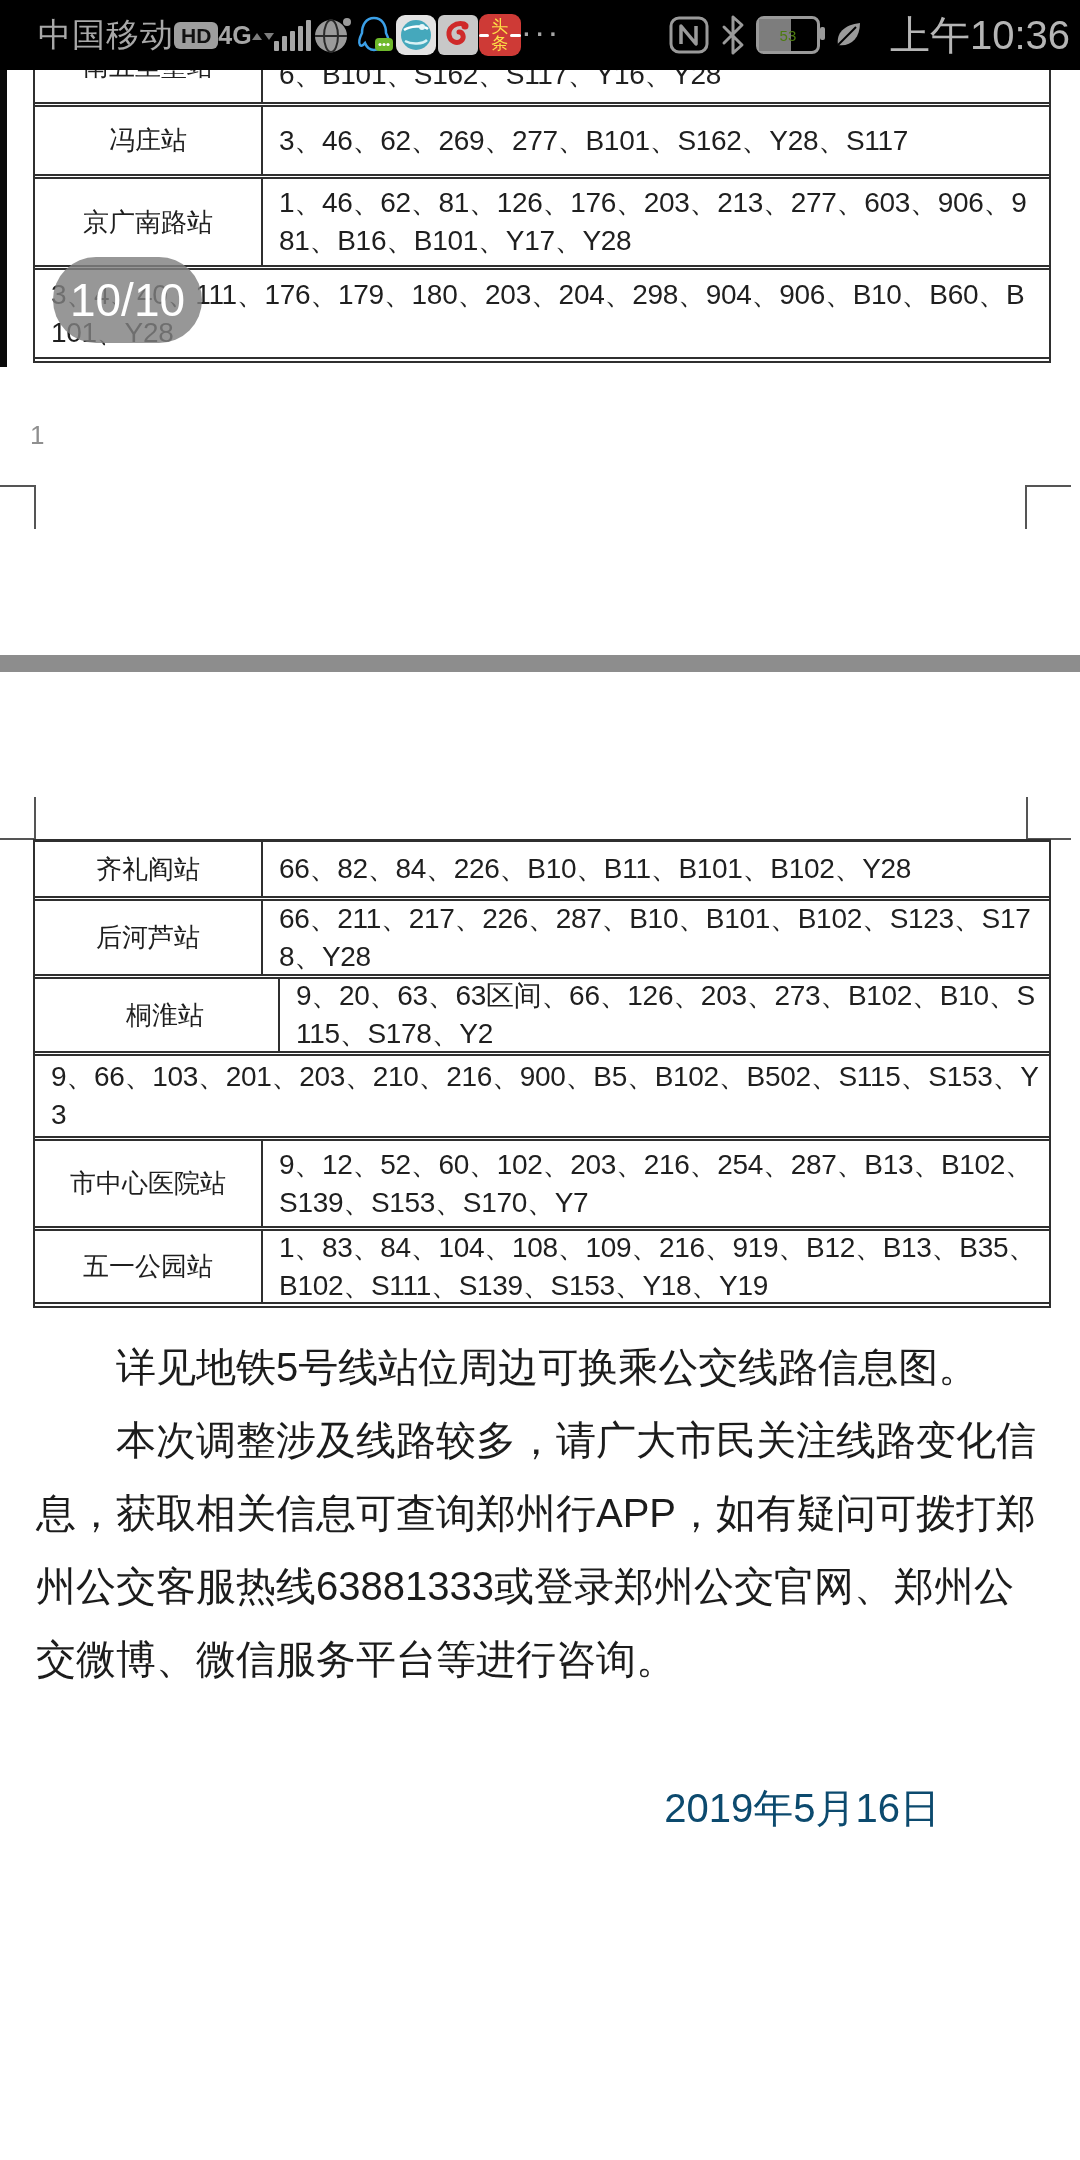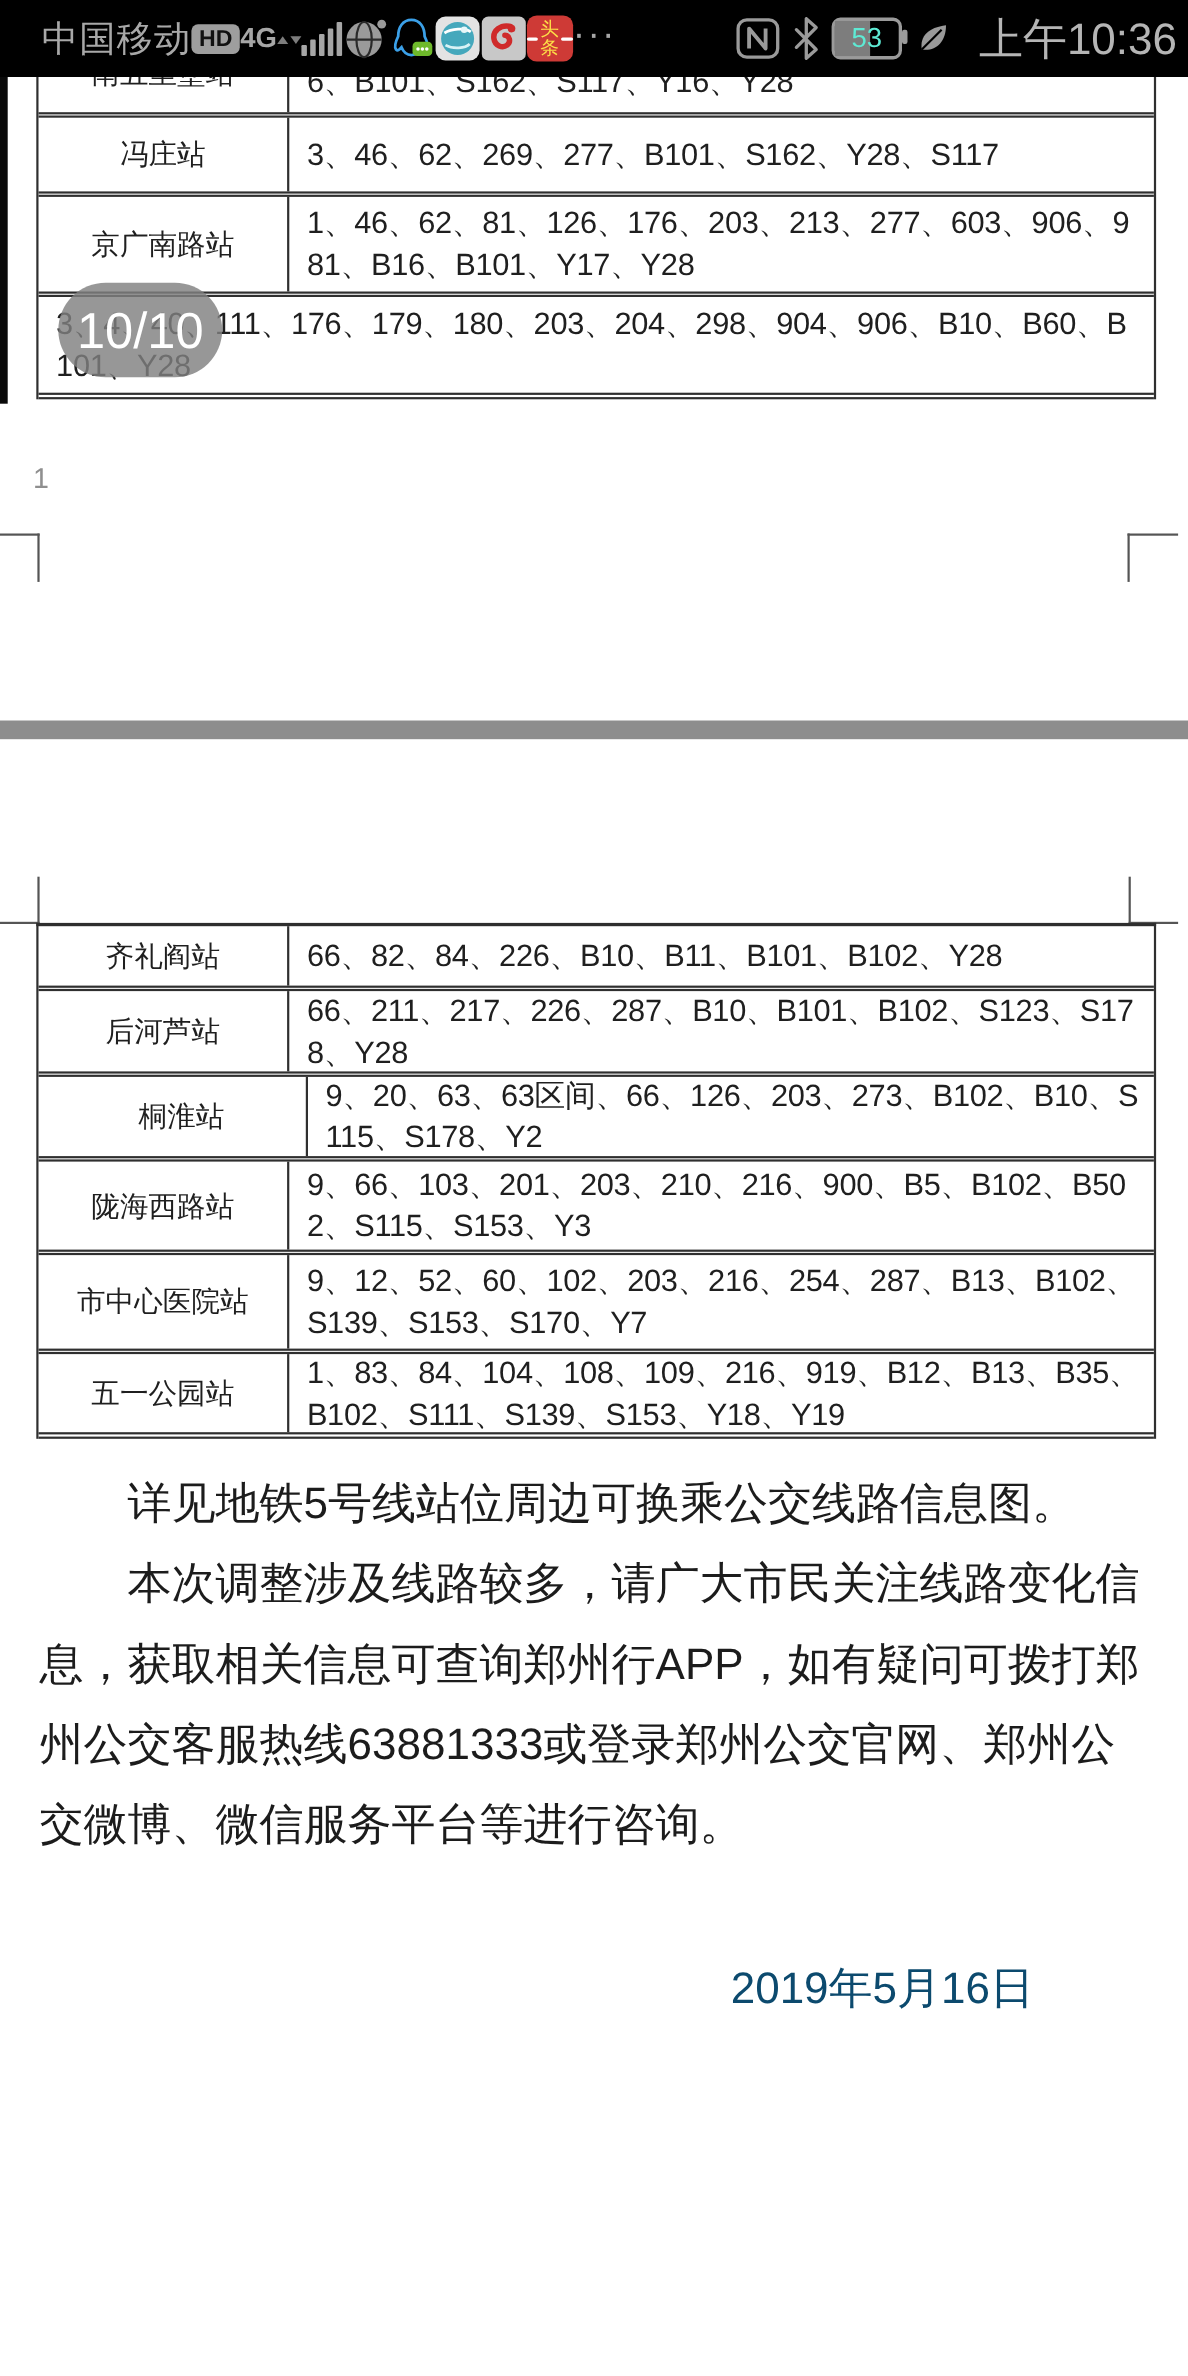--- a/index.html
+++ b/index.html
@@ -30,21 +30,21 @@
   .bars i:nth-child(3){height:20px}.bars i:nth-child(4){height:25px}
   .bars i:nth-child(5){height:31px}
   .sb-icon{display:flex;align-items:center;justify-content:center;}
   .app-sq{width:42px;height:42px;border-radius:9px;display:flex;align-items:center;justify-content:center;}
   .toutiao{background:#ce3a36;color:#fde047;font-size:17px;line-height:1;flex-direction:row;gap:2px;}
   .toutiao .bar{width:26px;height:3px;background:#ffffff;border-radius:2px;}
   .sb-dots{font-size:34px;color:#a6a6a6;letter-spacing:2px;line-height:1;margin-top:-8px;}
   .battery{position:relative;width:58px;height:32px;border:3px solid #9a9a9a;border-radius:8px;
     display:flex;align-items:center;justify-content:center;}
   .battery .fill{position:absolute;left:0;top:0;bottom:0;width:55%;background:#7d7d7d;}
-  .battery .pct{position:relative;font-size:25px;color:#5eead4;z-index:1;}
+  .battery .pct{position:relative;font-size:15px;color:#4d7c0f;z-index:1;}
   .battery .nub{position:absolute;right:-8px;top:8px;width:5px;height:13px;background:#9a9a9a;border-radius:2px;}
   .sb-time{font-size:40px;color:#b5b5b5;margin-left:14px;white-space:nowrap;}
   
   .edge-strip{position:absolute;left:0;top:0;width:7px;height:367px;background:#0a0a0a;z-index:15;}
   .page-separator{position:absolute;left:0;top:655px;width:1080px;height:17px;background:#8d8d8d;}
   .crop{position:absolute;background:#555555;}
   .page-num{position:absolute;left:30px;top:420px;font-size:26px;color:#8f8f8f;}
   .page-indicator{
     position:absolute;left:53px;top:257px;width:149px;height:86px;border-radius:43px;
     background:rgba(128,128,128,0.82);color:#ffffff;font-size:46px;
@@ -213,21 +213,20 @@
     </div>
     <div class="trow">
       <div class="cell station">后河芦站</div>
       <div class="cell routes">66、211、217、226、287、B10、B101、B102、S123、S178、Y28</div>
     </div>
     <div class="trow">
       <div class="cell station">桐淮站</div>
       <div class="cell routes">9、20、63、63区间、66、126、203、273、B102、B10、S115、S178、Y2</div>
     </div>
     <div class="trow">
-      <div class="cell station">陇海西路站</div>
       <div class="cell routes">9、66、103、201、203、210、216、900、B5、B102、B502、S115、S153、Y3</div>
     </div>
     <div class="trow">
       <div class="cell station">市中心医院站</div>
       <div class="cell routes">9、12、52、60、102、203、216、254、287、B13、B102、S139、S153、S170、Y7</div>
     </div>
     <div class="trow last">
       <div class="cell station">五一公园站</div>
       <div class="cell routes">1、83、84、104、108、109、216、919、B12、B13、B35、B102、S111、S139、S153、Y18、Y19</div>
     </div>

